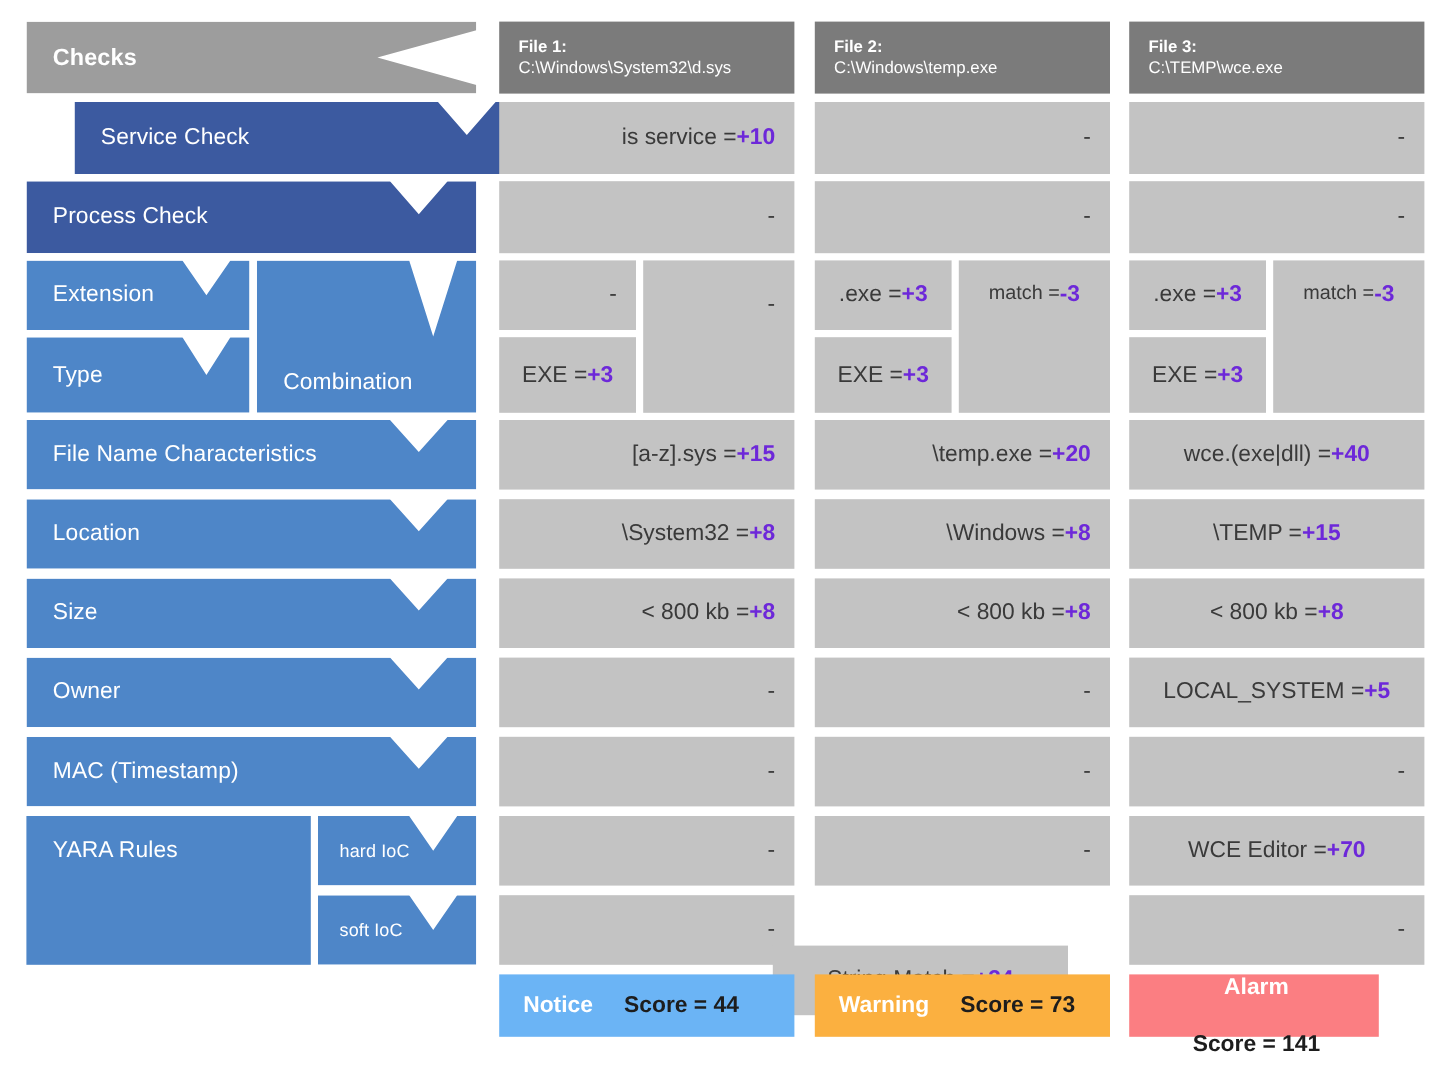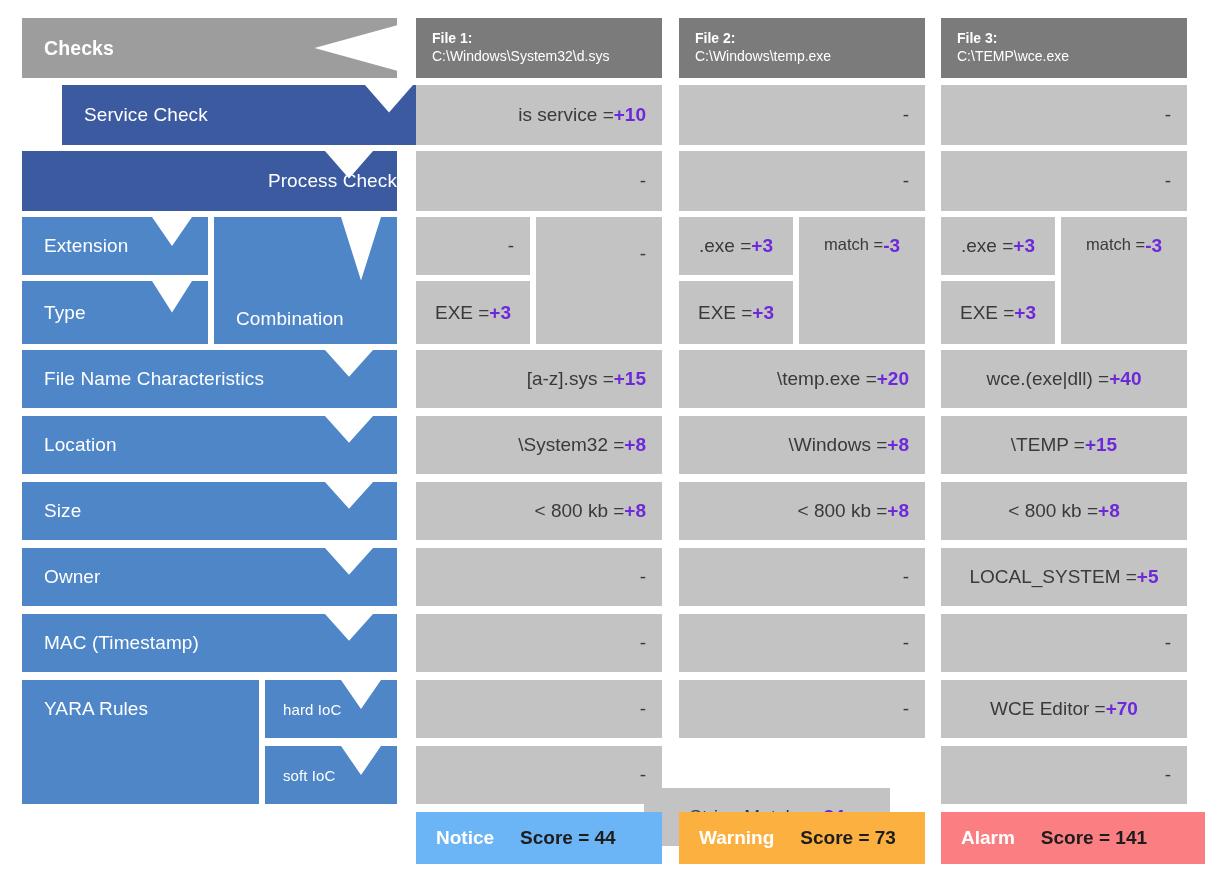--- a/index.html
+++ b/index.html
@@ -106,21 +106,21 @@
 <div id="root">
 
   <div class="box lbl head notch-chevron" style="left:22px; top:18px; width:375px; height:60px; background:#9d9d9d;">
     <span>Checks</span>
   </div>
 
   <div class="box lbl notch-v" style="left:22px; top:85px; width:375px; height:60px; background:#3C5AA0;margin-left:40px;">
     <span>Service Check</span>
   </div>
 
-  <div class="box lbl notch-v" style="left:22px; top:151px; width:375px; height:60px; background:#3C5AA0;justify-content:flex-end;">
+  <div class="box lbl notch-v" style="left:22px; top:151px; width:375px; height:60px; background:#3C5AA0;">
     <span>Process Check</span>
   </div>
 
   <div class="box lbl notch-v-sm" style="left:22px; top:217px; width:186px; height:58px; background:#4E86C8;">
     <span>Extension</span>
   </div>
 
   <div class="box lbl notch-v-sm" style="left:22px; top:281px; width:186px; height:63px; background:#4E86C8;">
     <span>Type</span>
   </div>
@@ -315,18 +315,18 @@
   </div>
 
   <div class="box cell score" style="left:416px; top:812px; width:246px; height:52px; background:#6BB4F5;">
     <span class="lvl">Notice</span>
     <span class="val">Score = 44</span>
   </div>
   <div class="box cell score" style="left:679px; top:812px; width:246px; height:52px; background:#FBB040;">
     <span class="lvl">Warning</span>
     <span class="val">Score = 73</span>
   </div>
-  <div class="box cell score" style="left:941px; top:812px; width:264px; height:52px; background:#FB7E82;">
+  <div class="box cell score" style="left:941px; top:812px; width:208px; height:52px; background:#FB7E82;flex-direction:column;">
     <span class="lvl">Alarm</span>
     <span class="val">Score = 141</span>
   </div>
 
 </div>
 
 </body></html>

